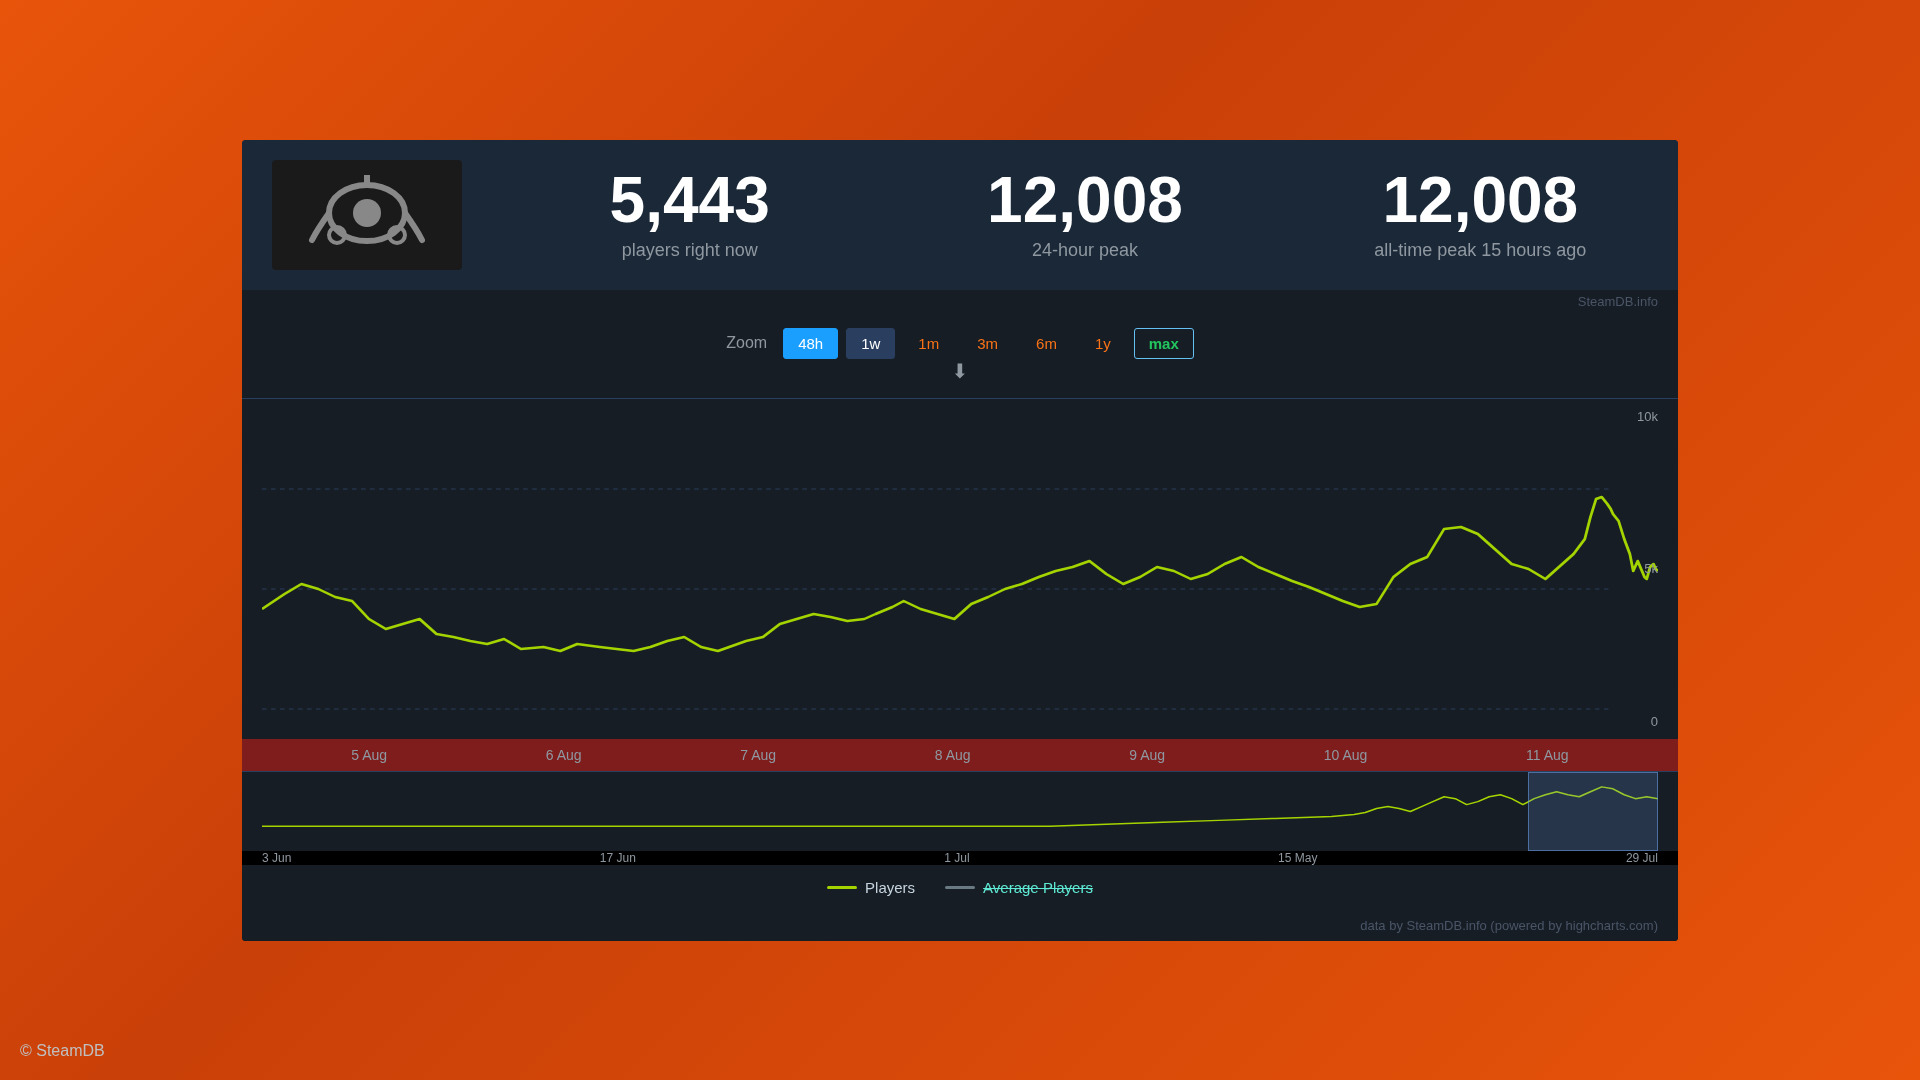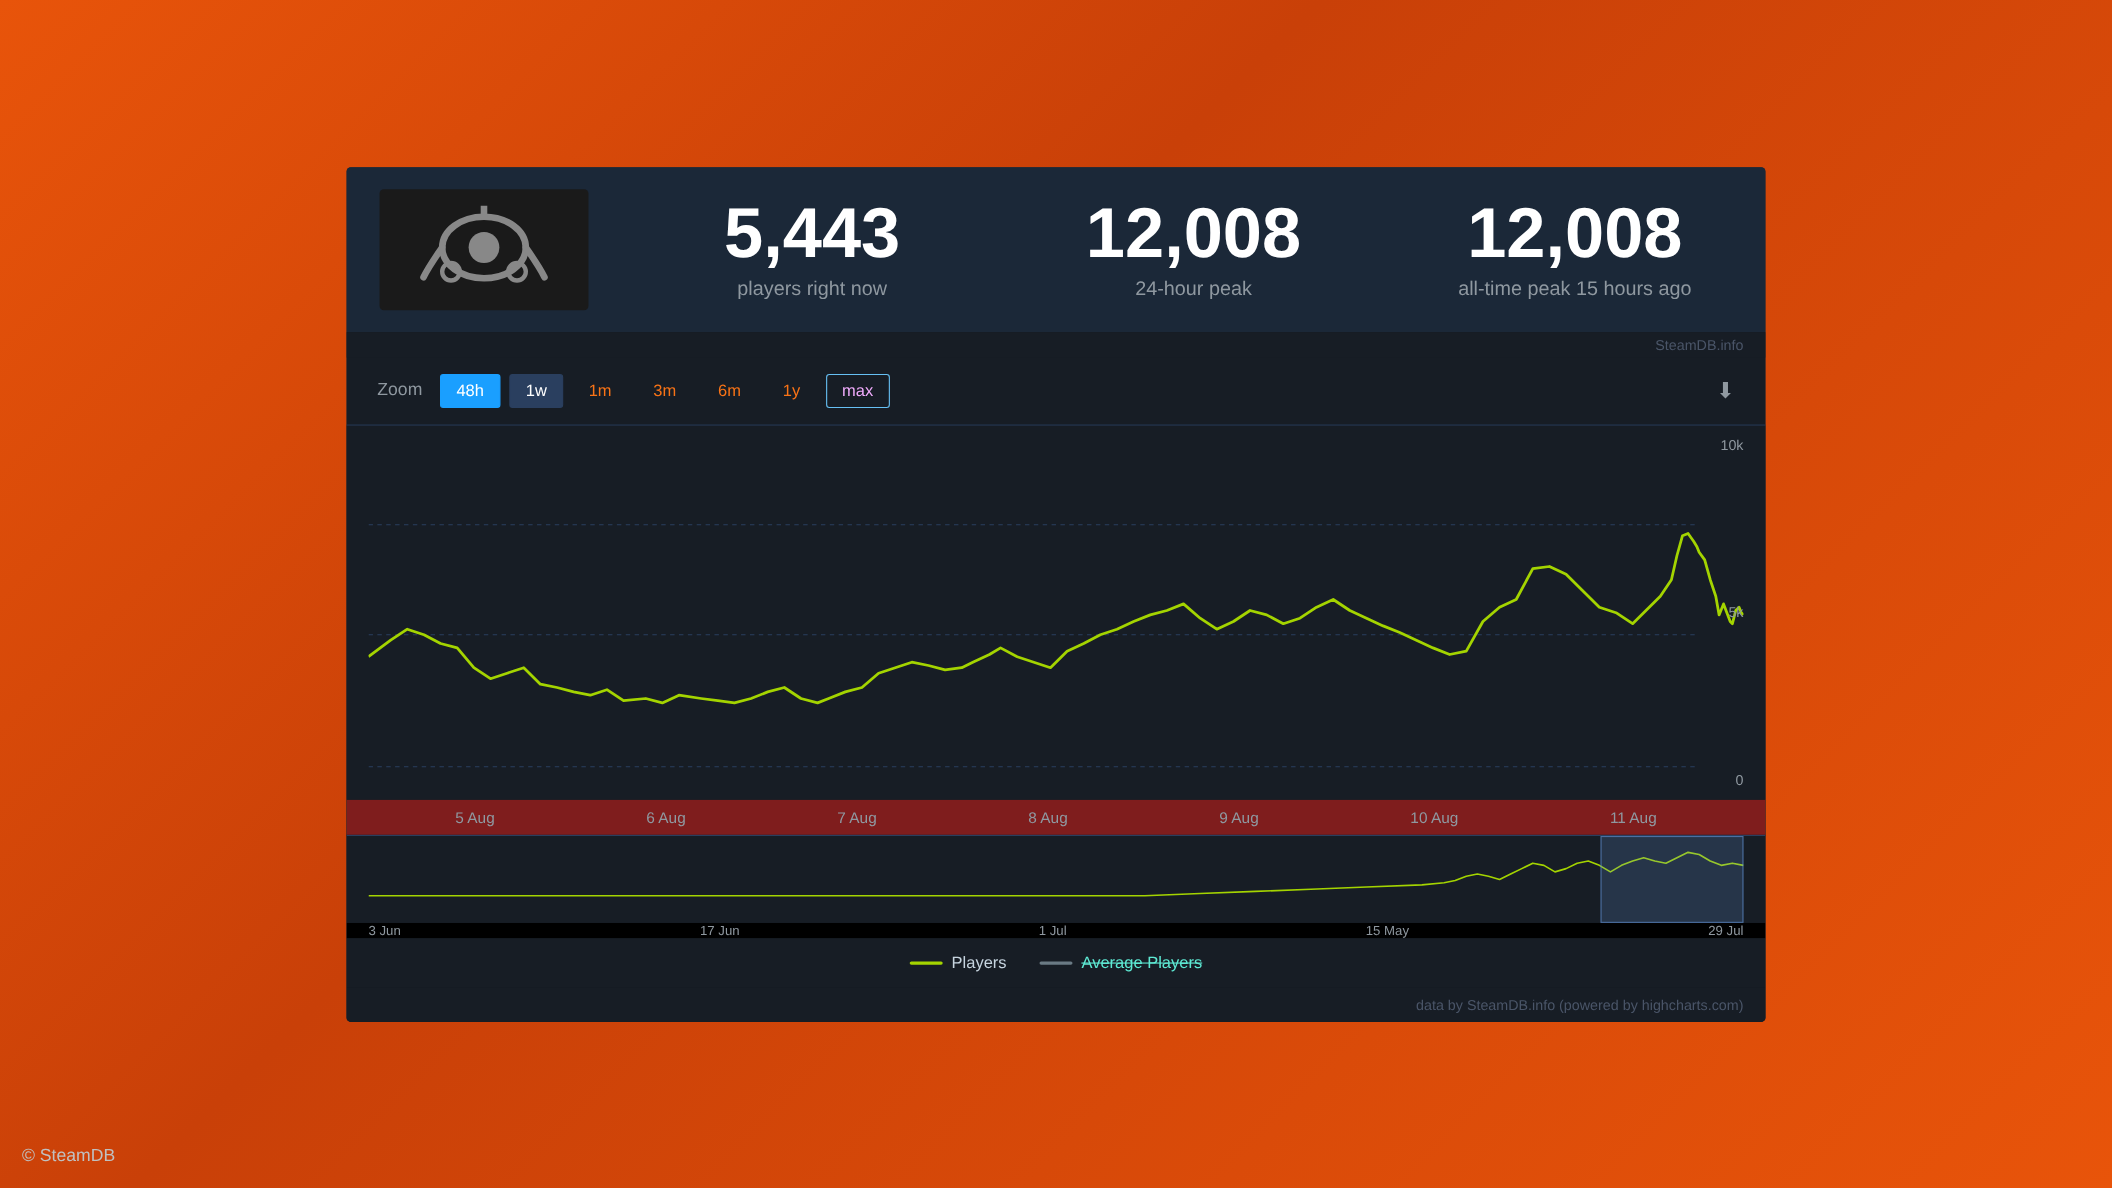--- a/index.html
+++ b/index.html
@@ -7,21 +7,21 @@
       width: 1920px;
       height: 1080px;
       background: linear-gradient(135deg, #e8540a 0%, #c94008 40%, #e8540a 100%);
       display: flex;
       align-items: center;
       justify-content: center;
       font-family: 'Arial', sans-serif;
       overflow: hidden;
     }
     .main-card {
-      width: 1290px;
+      width: 1436px;
       background: #1b2838;
       border-radius: 4px;
       overflow: hidden;
     }
     .header-section {
       display: flex;
       align-items: center;
       padding: 20px 30px;
       background: #1b2838;
       gap: 60px;
@@ -60,20 +60,21 @@
     .chart-container {
       background: #171d25;
       padding: 0;
     }
     .chart-toolbar {
       display: flex;
       align-items: center;
       padding: 15px 28px;
       border-bottom: 1px solid #2a3f5f;
       justify-content: space-between;
+      flex-direction: column;
     }
     .zoom-section {
       display: flex;
       align-items: center;
       gap: 8px;
     }
     .zoom-label {
       color: #8f98a0;
       font-size: 16px;
       margin-right: 8px;
@@ -92,22 +93,23 @@
       color: #fff;
       border-color: #1a9fff;
     }
     .zoom-btn.active-dark {
       background: #2a3f5f;
       color: #fff;
       border-color: #2a3f5f;
     }
     .zoom-btn.active-cyan {
       background: transparent;
-      color: #f0abfc;
+      color: #22c55e;
       border-color: #66c0f4;
+      font-weight: bold;
     }
     .download-btn {
       color: #8f98a0;
       font-size: 20px;
       cursor: pointer;
       background: none;
       border: none;
     }
     .steamdb-credit {
       text-align: right;

